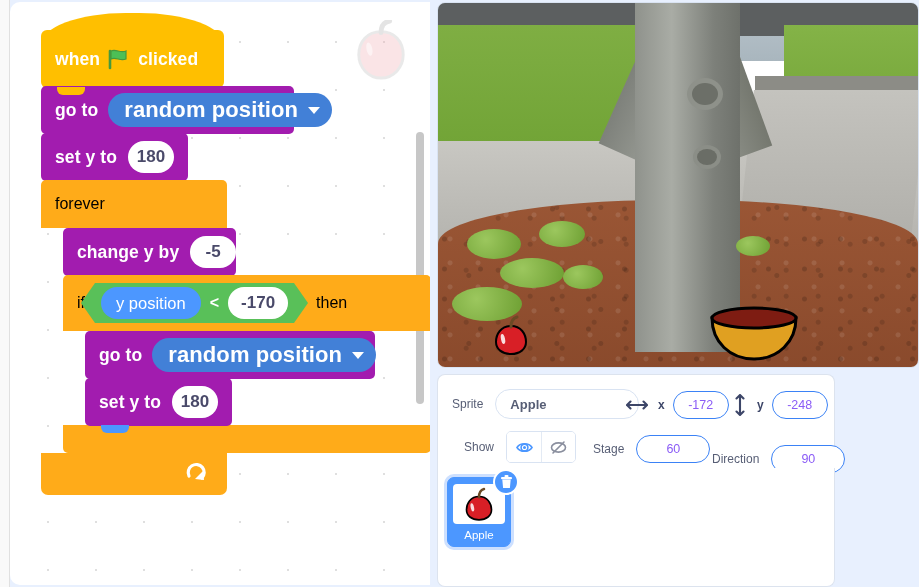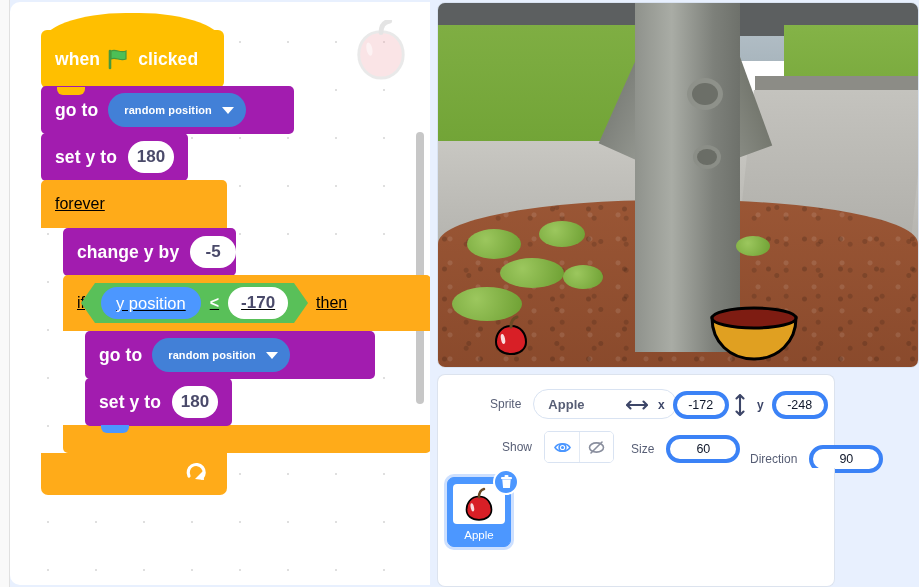--- a/index.html
+++ b/index.html
@@ -105,21 +105,21 @@
     border-radius: 0 0 6px 6px;
   }
 
   .dropdown {
     background: #4280D7;
     border-radius: 18px;
     height: 34px;
     display: flex; align-items: center;
     padding: 0 12px 0 16px;
     margin-left: 10px;
-    font-size: 11px;
+    font-size: 22px;
     color: #fff;
   }
   .caret {
     margin-left: 10px;
     width: 0; height: 0;
     border-left: 6px solid transparent;
     border-right: 6px solid transparent;
     border-top: 7px solid #fff;
   }
   .num-input {
@@ -134,21 +134,20 @@
     font-weight: bold;
   }
 
   
   .cblock { position: relative; }
   .c-head {
     display: flex; align-items: center;
     border-radius: 5px 5px 0 0;
     padding: 0 14px;
     height: 48px;
-    text-decoration: underline;
   }
   .c-arm {
     width: 22px;
     background: inherit;
   }
   .c-body { display: flex; text-align: center; }
   .c-foot {
     border-radius: 0 0 5px 5px;
     height: 28px;
   }
@@ -246,41 +245,40 @@
     background: #fff;
     border: 1px solid #DCE3EE;
     border-radius: 8px 8px 0 0;
     border-bottom: none;
   }
   .row-info { position: absolute; display: flex; align-items: center; }
   .lbl {
     font-size: 12px;
     color: #575E75;
     font-weight: normal;
-    margin-left: 38px;
   }
   .pill-field {
     border: 1px solid #D9E3F2;
     border-radius: 17px;
     height: 30px;
     display: flex; align-items: center;
     padding: 0 14px;
     font-size: 13px;
     color: #575E75;
     background: #fff;
     font-weight: bold;
   }
   .pill-num {
-    border: 4px solid #3b82f6;
+    border: 1px solid #3b82f6;
     border-radius: 16px;
     height: 28px;
     width: 56px;
     display: flex; align-items: center; justify-content: center;
     font-size: 12.5px;
-    color: #0f172a;
+    color: #8b5cf6;
     background: #fff;
   }
   .toggle-group {
     display: flex;
     border: 1px solid #D9E3F2;
     border-radius: 5px;
     overflow: hidden;
     height: 32px;
   }
   .toggle-btn {
@@ -555,21 +553,21 @@
         <div class="toggle-btn">
           <svg width="17" height="17" viewBox="0 0 17 17">
             <ellipse cx="8.5" cy="8.5" rx="7" ry="4.6" fill="none" stroke="#8A8F9E" stroke-width="1.6"></ellipse>
             <path d="M3 14 L14 3" stroke="#8A8F9E" stroke-width="1.6" stroke-linecap="round"></path>
           </svg>
         </div>
       </div>
     </div>
 
     <div class="row-info" style="left:155px; top:60px;">
-      <span class="lbl">Size</span>
+      <span class="lbl">Stage</span>
       <div class="pill-num" style="width:74px; margin-left:12px;">60</div>
     </div>
 
     <div class="row-info" style="left:274px; top:70px;">
       <span class="lbl">Direction</span>
       <div class="pill-num" style="width:74px; margin-left:12px;">90</div>
     </div>
   </div>
 
   <div class="sprite-list">

